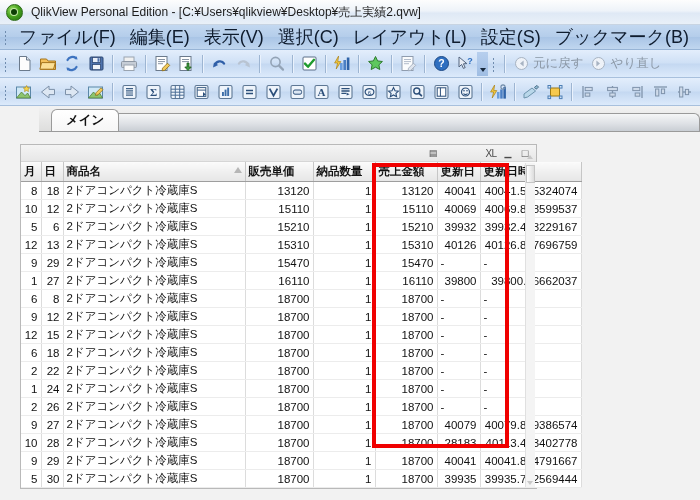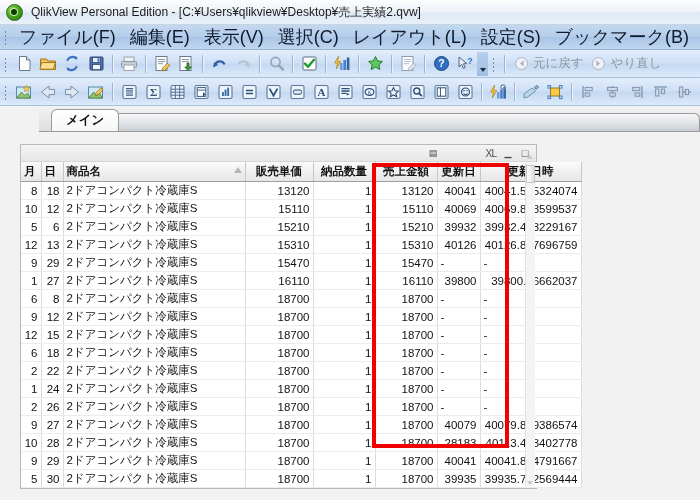--- a/index.html
+++ b/index.html
@@ -211,21 +211,21 @@
     border-bottom: 1px solid #9e9e9e;
     font-weight: bold;
     padding: 2px 3px;
     height: 16px;
     text-align: left;
     white-space: nowrap;
     overflow: hidden;
     box-sizing: border-box;
     position: relative;
   }
-  table.grid th.num { text-align: center; }
+  table.grid th.num { text-align: left; }
   table.grid td {
     border-right: 1px solid #dcdcdc;
     border-bottom: 1px solid #ececec;
     padding: 1px 3px;
     height: 16px;
     white-space: nowrap;
     overflow: hidden;
     box-sizing: border-box;
     background: #fff;
   }

